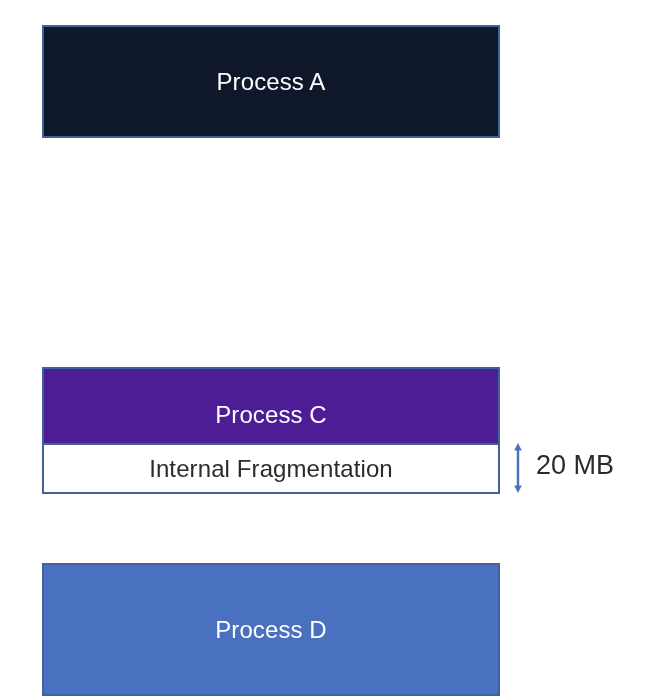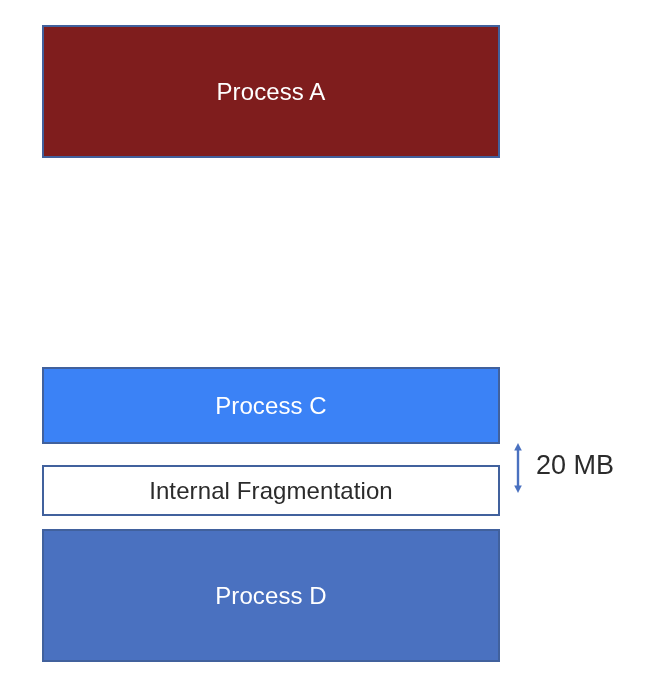--- a/index.html
+++ b/index.html
@@ -36,41 +36,40 @@
     letter-spacing: 0.1px;
     white-space: nowrap;
   }
 
   .light-label { color: #ffffff; }
   .dark-label  { color: #2b2b2b; }
 
   
   .block-a {
     left: 42px;  top: 25px;
-    width: 458px; height: 133px;
-    background: #7f1d1d;
+    width: 458px; height: 113px;
+    background: #0f172a;
   }
   .block-b {
     left: 42px;  top: 195px;
     width: 458px; height: 136px;
     background: #f2c33e;
   }
   .block-c {
     left: 42px;  top: 367px;
-    width: 458px; height: 77px;
-    background: #3b82f6;
+    width: 458px; height: 96px;
+    background: #4c1d95;
   }
   .block-frag {
     left: 42px;  top: 443px;
     width: 458px; height: 51px;
     background: #ffffff;
-    margin-top: 22px;
   }
   .block-d {
-    left: 42px;  top: 529px;
+    left: 42px;  top: 563px;
     width: 458px; height: 133px;
     background: #4a71c0;
   }
 
   
   .dim-arrow {
     position: absolute;
     left: 510px;
     top: 442px;
     width: 16px;

